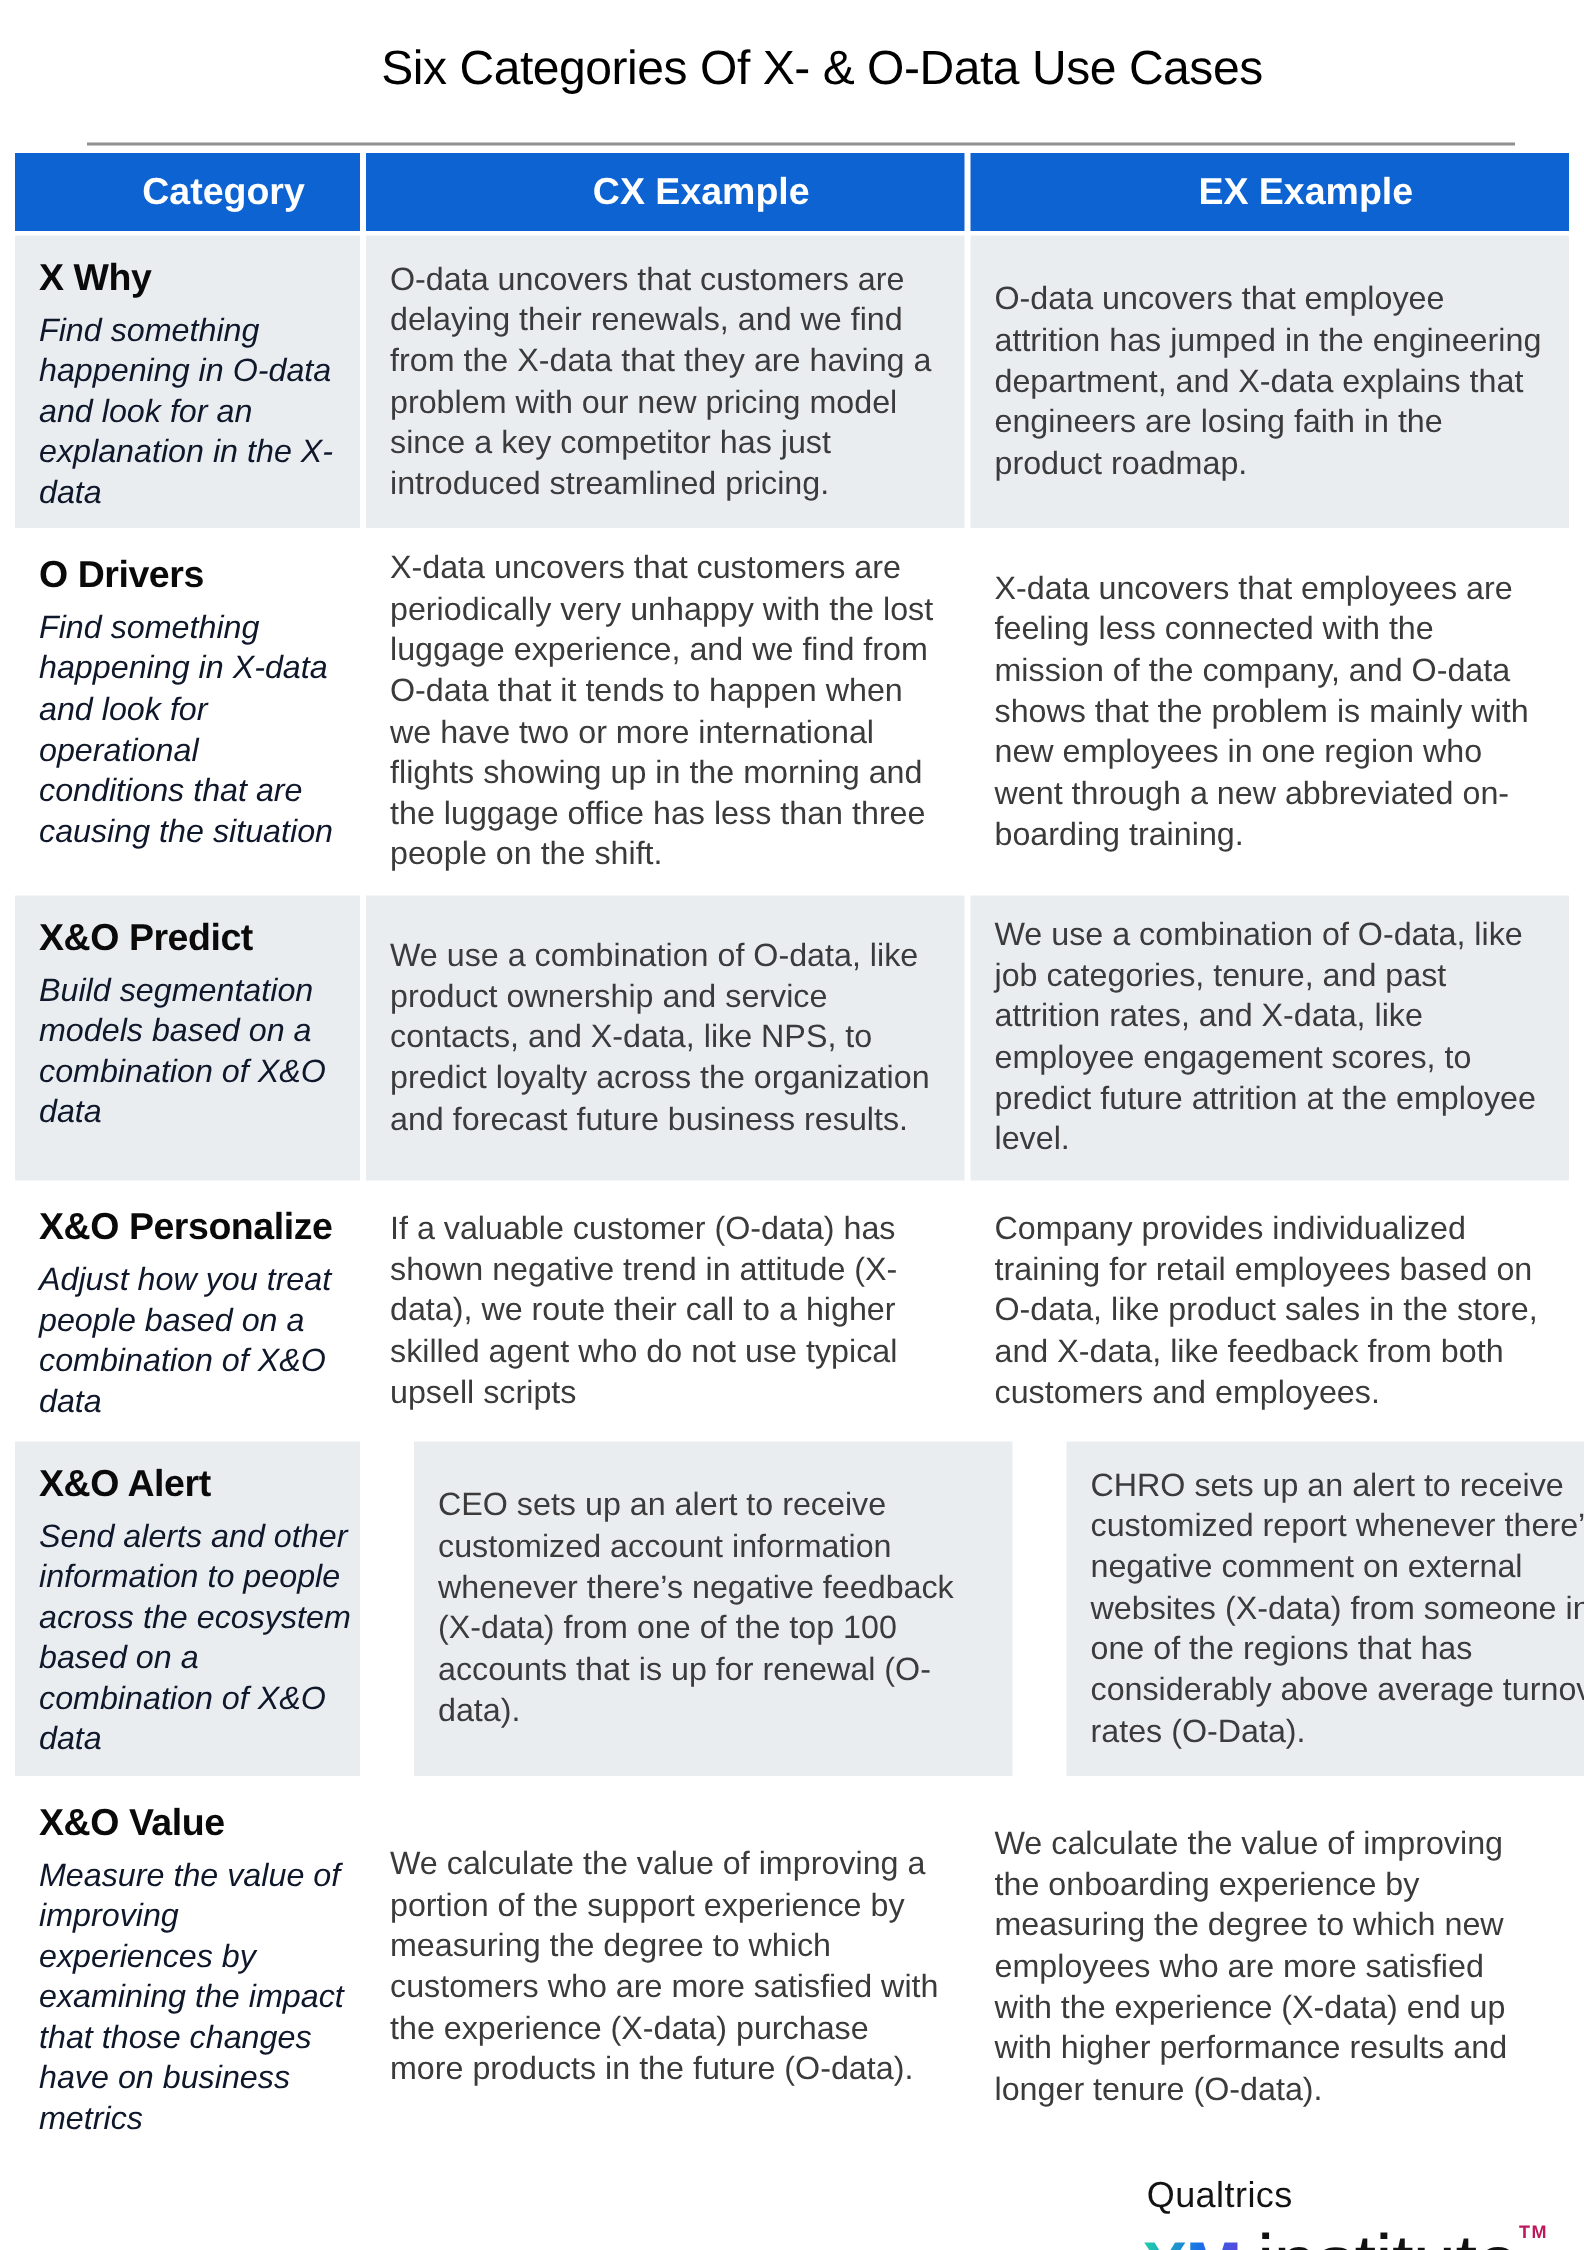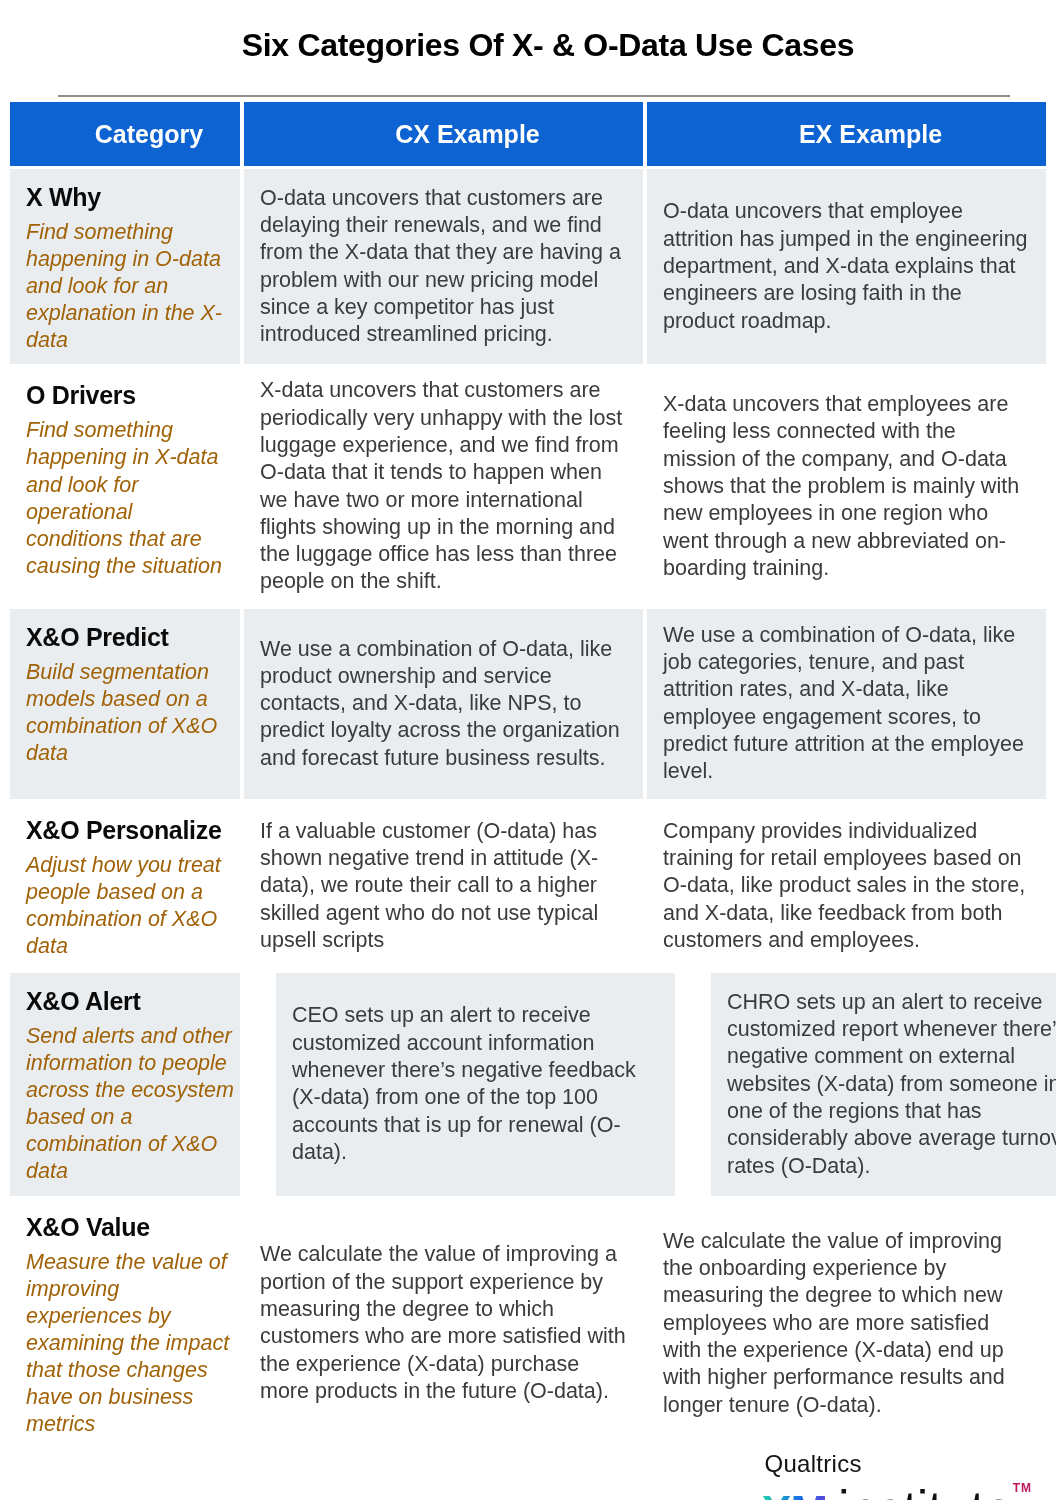--- a/index.html
+++ b/index.html
@@ -9,21 +9,21 @@
     width: 1056px;
     height: 1500px;
     background: #ffffff;
     font-family: "Liberation Sans", sans-serif;
     overflow: hidden;
   }
   .title {
     padding-top: 27px;
     text-align: center;
     font-size: 32px;
-    font-weight: bold;
+    font-weight: normal;
     color: #000000;
     letter-spacing: -0.3px;
     padding-left: 40px;
   }
   .rule {
     margin: 31px 0 5px 58px;
     width: 952px;
     height: 2px;
     background: #8f8f8f;
   }
@@ -37,40 +37,40 @@
   .trow {
     display: grid;
     grid-template-columns: 230px 399px 399px;
     column-gap: 4px;
   }
   .header-cell {
     background: #0d63d1;
     color: #ffffff;
     font-weight: bold;
     font-size: 25px;
-    height: 64px;
+    height: 52px;
     display: flex;
     align-items: center;
     justify-content: center;
     padding-left: 48px;
   }
   .row .cell { background: #ffffff; }
   .row.alt .cell { background: #e9edf0; }
   .cat-cell { padding: 14px 6px 10px 16px; }
   .cat-title {
     font-size: 25px;
     font-weight: bold;
     color: #0a0a0a;
     margin-bottom: 7px;
     letter-spacing: -0.3px;
   }
   .cat-desc {
     font-size: 21.5px;
     font-style: italic;
-    color: #a16207;
+    color: #0f172a;
     line-height: 1.26;
   }
   .example-cell {
     display: flex;
     align-items: center;
     padding: 10px 14px 10px 16px;
   }
   .example-cell p {
     font-size: 21.5px;
     color: #3b3b3b;

